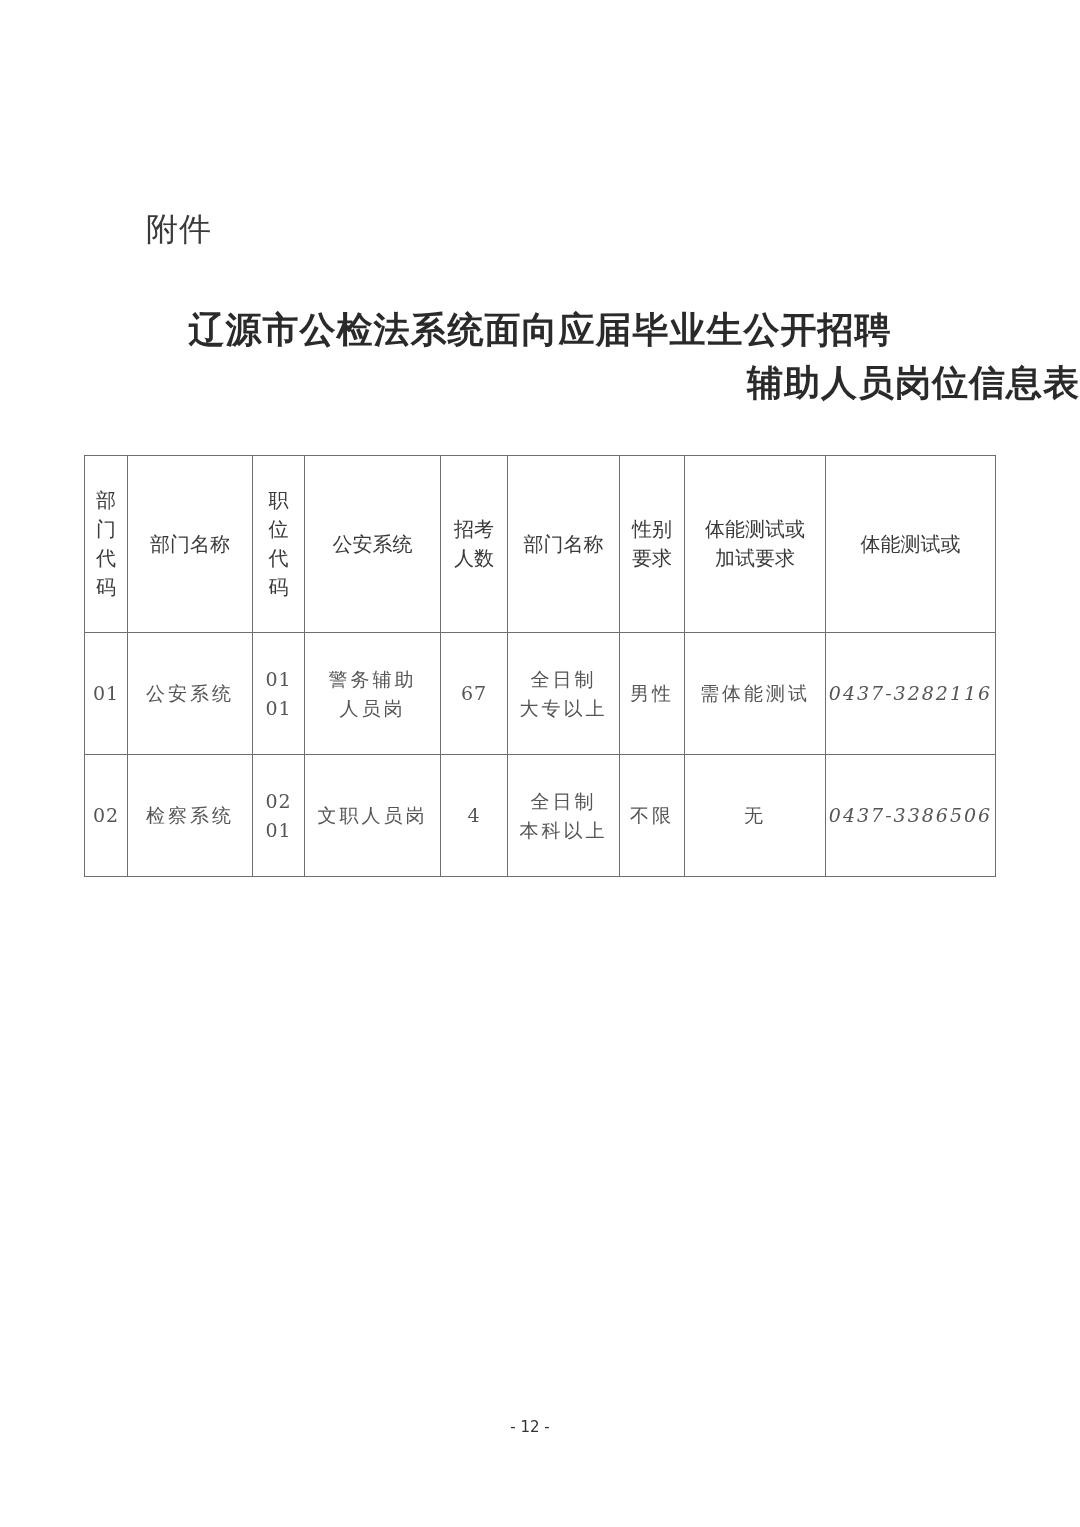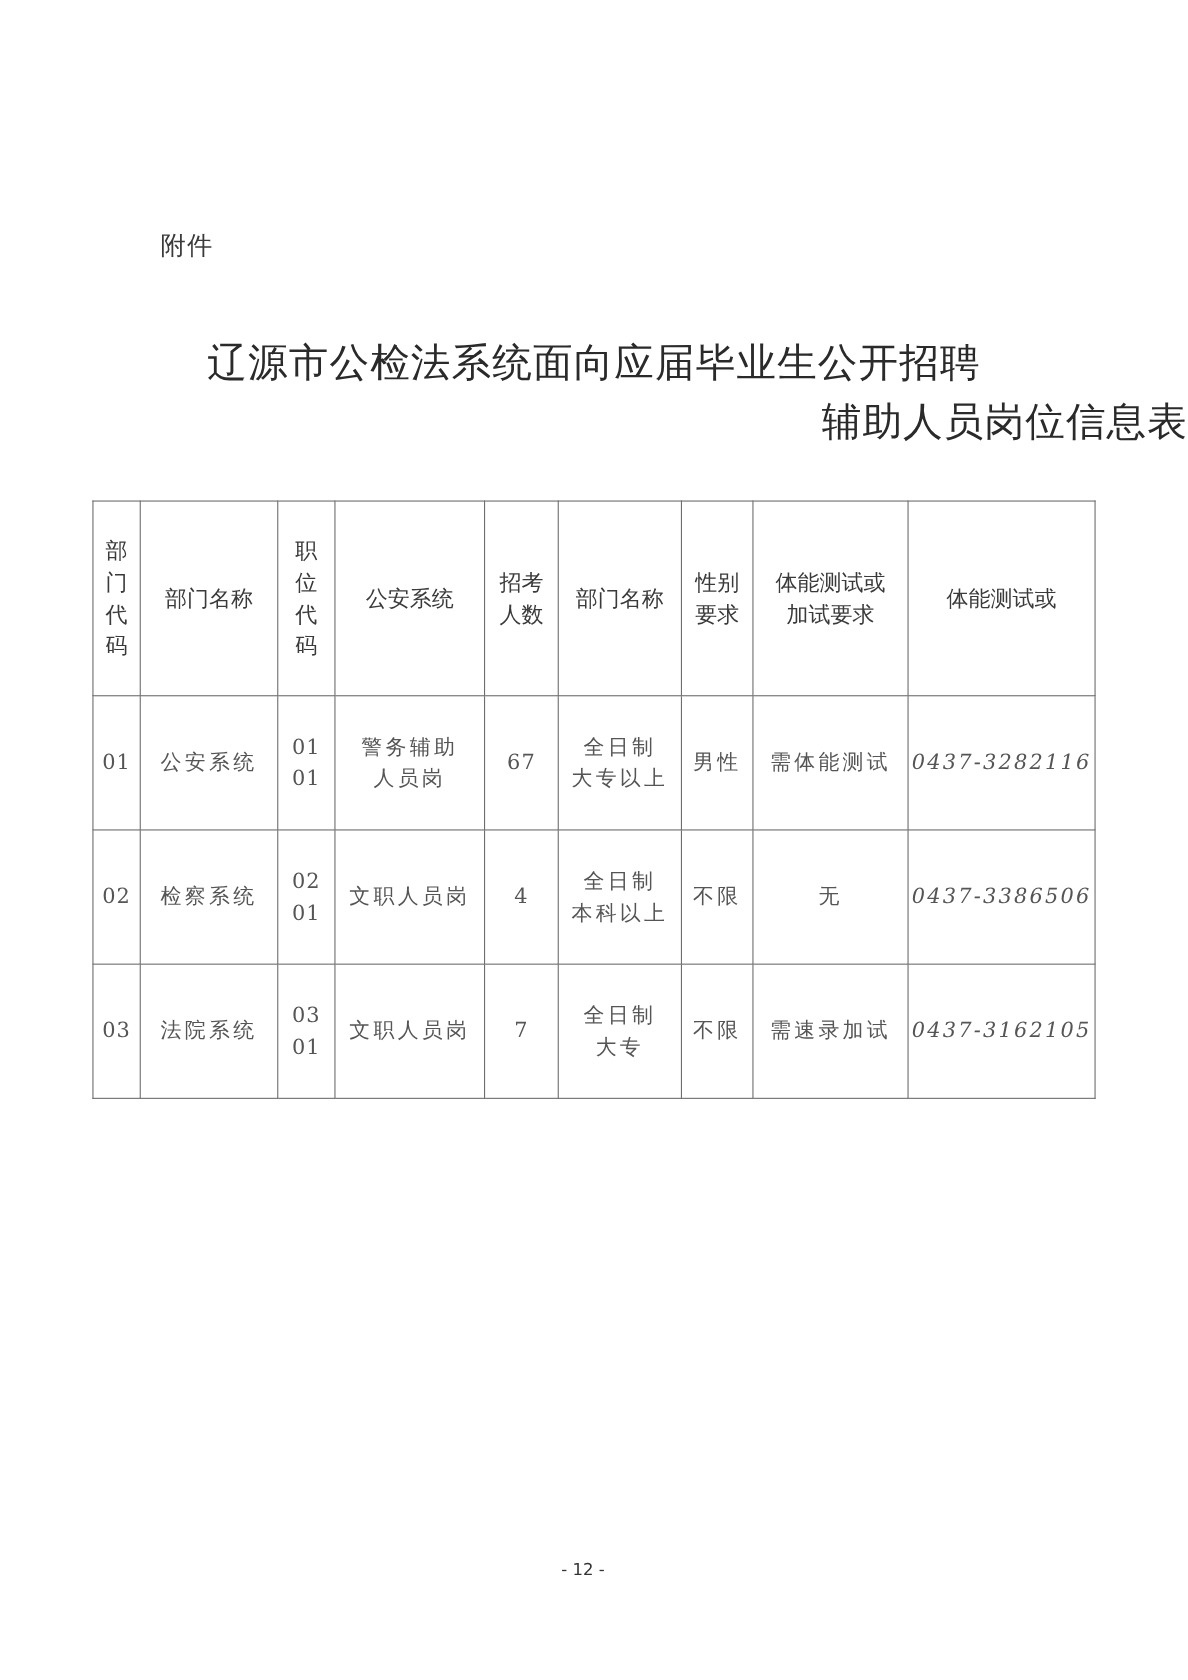--- a/index.html
+++ b/index.html
@@ -12,31 +12,31 @@
       height: 1527px;
       position: relative;
       overflow: hidden;
       color: #333333;
       font-family: "DejaVu Sans", "Liberation Sans", sans-serif;
     }
     .attachment-label {
       position: absolute;
       left: 146px;
       top: 208px;
-      font-size: 23px;
+      font-size: 32px;
       color: #3a3a3a;
       letter-spacing: 1px;
     }
     .title {
       position: absolute;
       left: 0;
       width: 1080px;
       text-align: center;
       font-family: "DejaVu Serif", "Liberation Serif", serif;
-      font-weight: normal;
+      font-weight: bold;
       color: #2a2a2a;
       font-size: 36px;
       letter-spacing: 1px;
     }
     .title.line1 { top: 306px; }
     .title.line2 { top: 359px; text-align: right; }
 
     table.info-table {
       position: absolute;
       left: 84px;
@@ -174,36 +174,17 @@
       <td class="num">4</td>
       <td class="stack">
         <span>全日制</span>
         <span>本科以上</span>
       </td>
       <td>不限</td>
       <td>无</td>
       <td class="phone">0437-3386506</td>
     </tr>
 
-    <tr>
-      <td class="num">03</td>
-      <td>法院系统</td>
-      <td class="num stack">
-        <span>03</span>
-        <span>01</span>
-      </td>
-      <td class="stack">
-        <span>文职人员岗</span>
-      </td>
-      <td class="num">7</td>
-      <td class="stack">
-        <span>全日制</span>
-        <span>大专</span>
-      </td>
-      <td>不限</td>
-      <td>需速录加试</td>
-      <td class="phone">0437-3162105</td>
-    </tr>
 
   </tbody>
 </table>
 
 <div class="page-number">- 12 -</div>
 
 </body></html>

